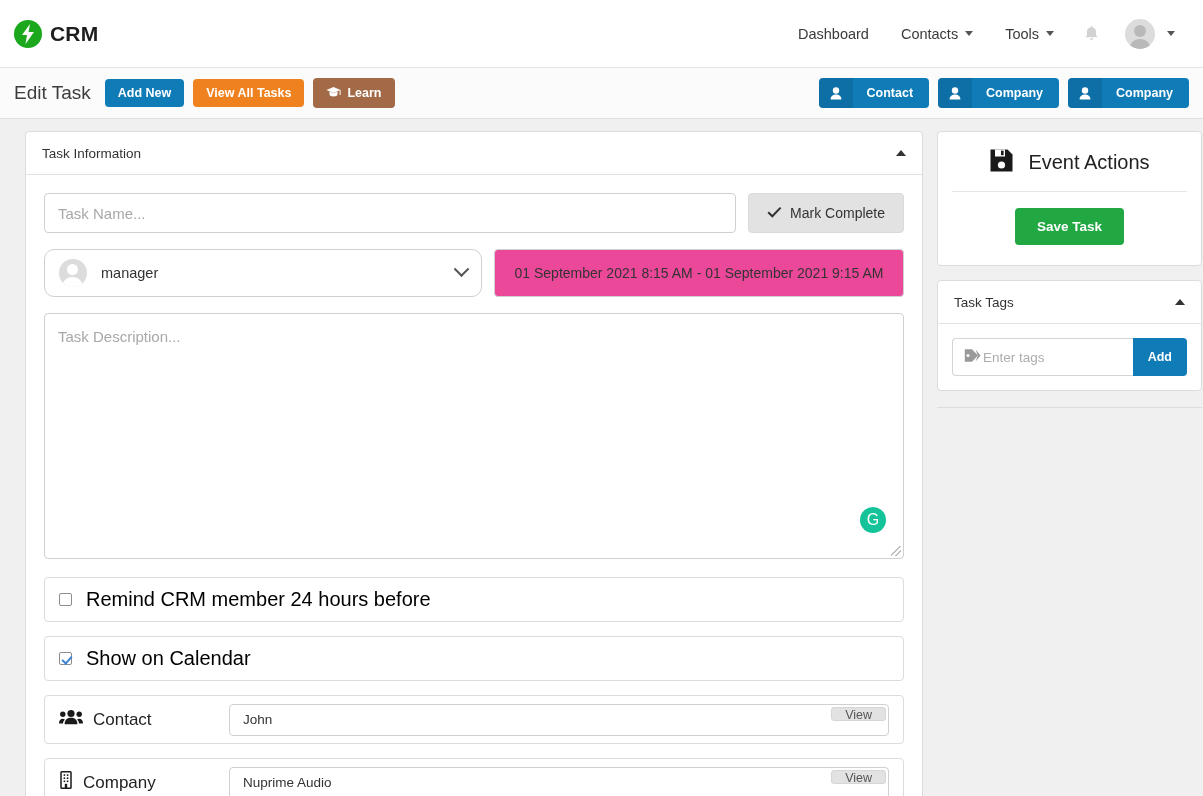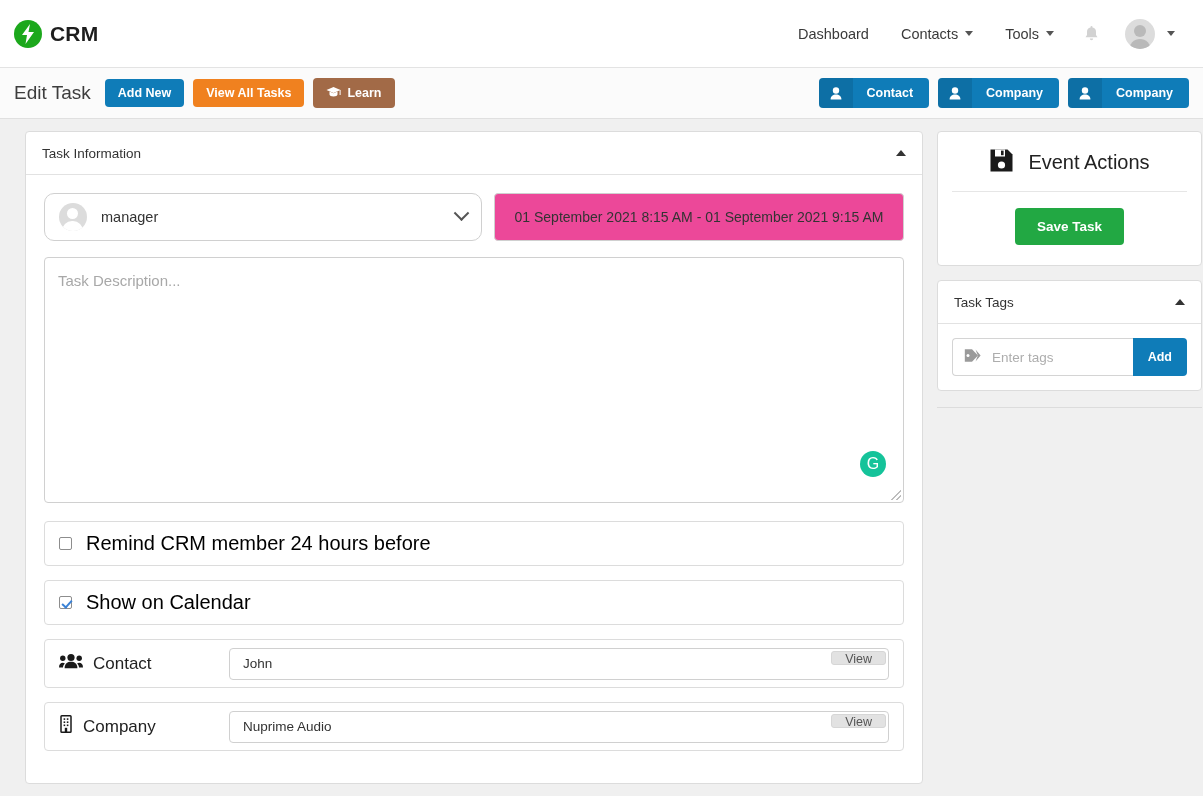--- a/index.html
+++ b/index.html
@@ -177,21 +177,21 @@
   .ev-title { font-size: 20px; color: #222; }
   .ev-body { padding: 16px 0 20px; text-align: center; }
   .btn-save {
     background: #22a843; color: #fff; font-weight: bold; font-size: 13.5px;
     padding: 11px 22px; border-radius: 4px; border: none; cursor: pointer; font-family: inherit;
   }
   .tags-body { padding: 14px; }
   .tag-input-group { display: flex; align-items: stretch; height: 38px; }
   .tag-field {
     flex: 1; border: 1px solid #d4d4d4; border-right: none;
-    border-radius: 4px 0 0 4px; display: flex; align-items: center; gap: 9px;
+    border-radius: 4px 0 0 4px; display: flex; align-items: center; 
     padding: 0 11px; background: #fff;
   }
   .tag-field input {
     border: none; outline: none; font-size: 13.5px; font-family: inherit;
     color: #333; width: 100%; background: transparent;
   }
   .tag-field input::placeholder { color: #adadad; }
   .btn-add {
     background: #0f7cb8; color: #fff; font-weight: bold; font-size: 12.5px;
     border: none; border-radius: 0 4px 4px 0; padding: 0 15px; cursor: pointer; font-family: inherit;
@@ -294,20 +294,31 @@
 
   <div class="col-main">
     <div class="card">
       <div class="card-head">
         <span class="t">Task Information</span>
         <span class="caret-up"></span>
       </div>
 
       <div class="card-body">
 
+        <div class="row">
+          <input class="inp" style="flex: 1 1 0%;" placeholder="Task Name...">
+          <button class="btn-mark">
+            <span>
+              <svg width="15" height="12" viewBox="0 0 15 12">
+                  <path d="M1.2 6.2 L5.3 10.3 L13.6 1.6" stroke="#333" stroke-width="2" fill="none"></path>
+                </svg>
+            </span>
+            <span>Mark Complete</span>
+          </button>
+        </div>
 
         <div class="row">
           <div class="select-box">
             <span class="avatar-sm">
               <span class="head"></span>
                 <span class="body"></span>
             </span>
             <span class="select-val">manager</span>
             <span class="sel-caret"></span>
           </div>

